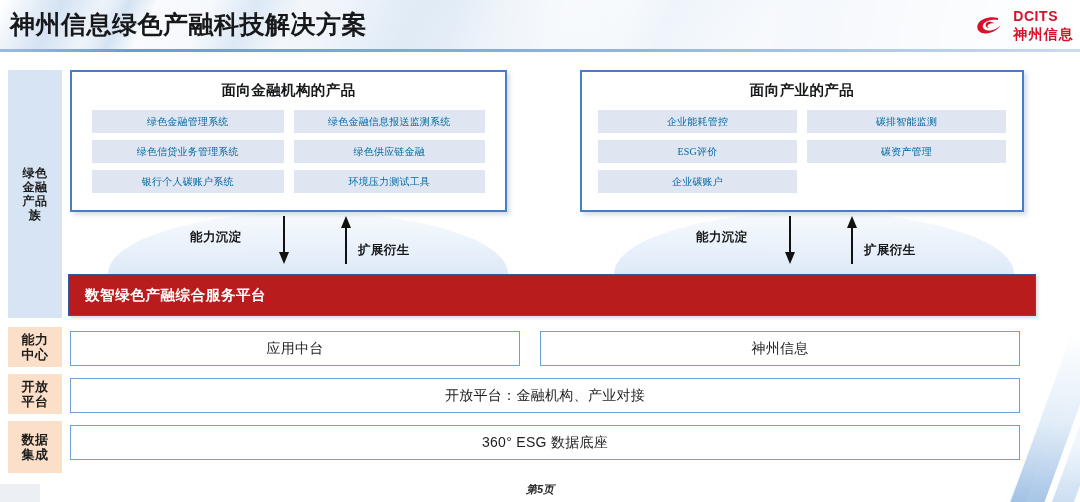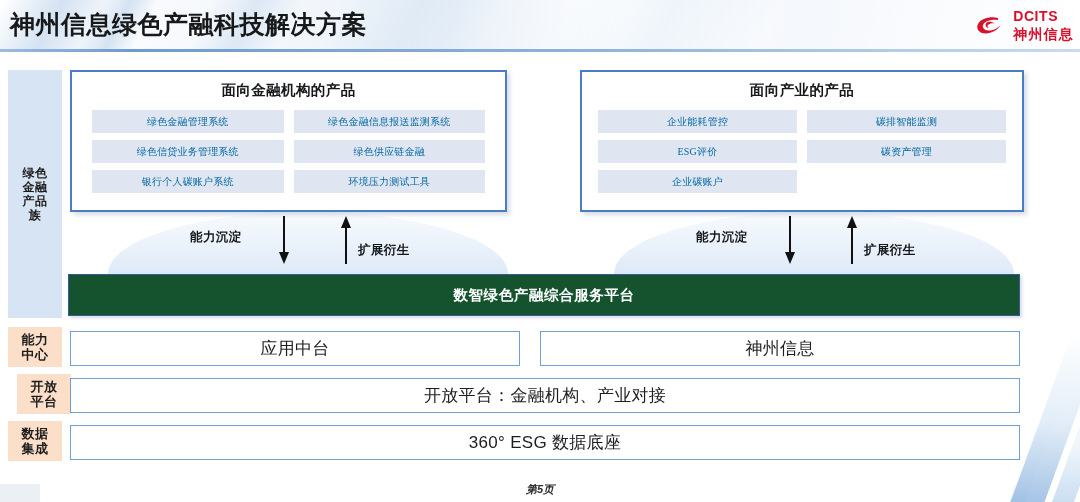--- a/index.html
+++ b/index.html
@@ -39,22 +39,22 @@
   .rb3{right:62px;bottom:0;width:16px;height:130px;background:linear-gradient(180deg,rgba(255,255,255,0) 0%,rgba(235,243,251,.4) 55%,rgba(186,213,238,.6) 100%);}
   .corner-grey{position:absolute;left:0;bottom:0;width:40px;height:18px;background:#eceff3;}
 
   
   .side-green{position:absolute;left:8px;top:70px;width:54px;height:248px;background:#d6e4f4;
     display:flex;align-items:center;justify-content:center;}
   .side-green span{font-size:12px;font-weight:bold;line-height:1.18;text-align:center;color:#1c1c1c;letter-spacing:.5px;}
   .side-tag{position:absolute;left:8px;width:54px;background:#fbdfc9;display:flex;align-items:center;justify-content:center;}
   .side-tag span{font-size:13px;font-weight:bold;line-height:1.18;text-align:center;color:#1c1c1c;letter-spacing:.5px;}
   .st1{top:327px;height:40px;}
-  .st2{top:374px;height:40px;margin-left:9px;}
-  .st3{top:421px;height:40px;}
+  .st2{top:374px;height:40px;}
+  .st3{top:421px;height:52px;}
 
   
   .dome{position:absolute;height:62px;border-radius:50% 50% 0 0 / 100% 100% 0 0;
     background:linear-gradient(180deg,rgba(228,238,250,.25) 0%,rgba(216,230,247,.85) 100%);}
   .dome-l{left:108px;top:212px;width:400px;}
   .dome-r{left:614px;top:212px;width:400px;}
 
   
   .panel{position:absolute;background:#ffffff;border:2px solid #4a7ec4;
     box-shadow:3px 3px 4px rgba(120,140,170,.28);}
@@ -71,28 +71,28 @@
   .agroup{position:absolute;top:212px;height:80px;width:400px;}
   .ag-l{left:108px;} .ag-r{left:614px;}
   .alabel{position:absolute;font-size:12.5px;font-weight:bold;color:#17181a;letter-spacing:.4px;white-space:nowrap;}
   .alabel.left{left:82px;top:17px;}
   .alabel.right{left:250px;top:17px;margin-top:13px;}
   .arrow{position:absolute;width:12px;height:48px;top:4px;}
   .arrow.down{left:170px;}
   .arrow.up{left:232px;}
 
   
-  .platform{position:absolute;left:68px;top:274px;width:950px;height:40px;background:#14532d;
-    border:1px solid #35599e;display:flex;align-items:center;justify-content:center;
-    box-shadow:2px 2px 3px rgba(120,140,170,.3);}
+  .platform{position:absolute;left:68px;top:274px;width:950px;height:40px;background:#b91c1c;
+    border:1px solid #35599e;display:flex;align-items:center;
+    box-shadow:2px 2px 3px rgba(120,140,170,.3);padding-left:16px;}
   .platform span{color:#ffffff;font-size:14.5px;font-weight:bold;letter-spacing:.6px;}
 
   
   .rowbox{position:absolute;background:#ffffff;border:1.5px solid #6f9fd8;
-    display:flex;align-items:center;justify-content:center;font-size:17px;color:#1e1e1e;letter-spacing:.3px;}
+    display:flex;align-items:center;justify-content:center;font-size:14px;color:#1e1e1e;letter-spacing:.3px;}
   .rb-app{left:70px;top:331px;width:448px;height:33px;}
   .rb-model{left:540px;top:331px;width:478px;height:33px;}
   .rb-open{left:70px;top:378px;width:948px;height:33px;}
   .rb-data{left:70px;top:425px;width:948px;height:33px;}
 
   
   .footer{position:absolute;left:0;top:482px;width:1080px;text-align:center;
     font-size:11px;font-style:italic;font-weight:bold;color:#2b2b2b;}
 </style>
 </head>

